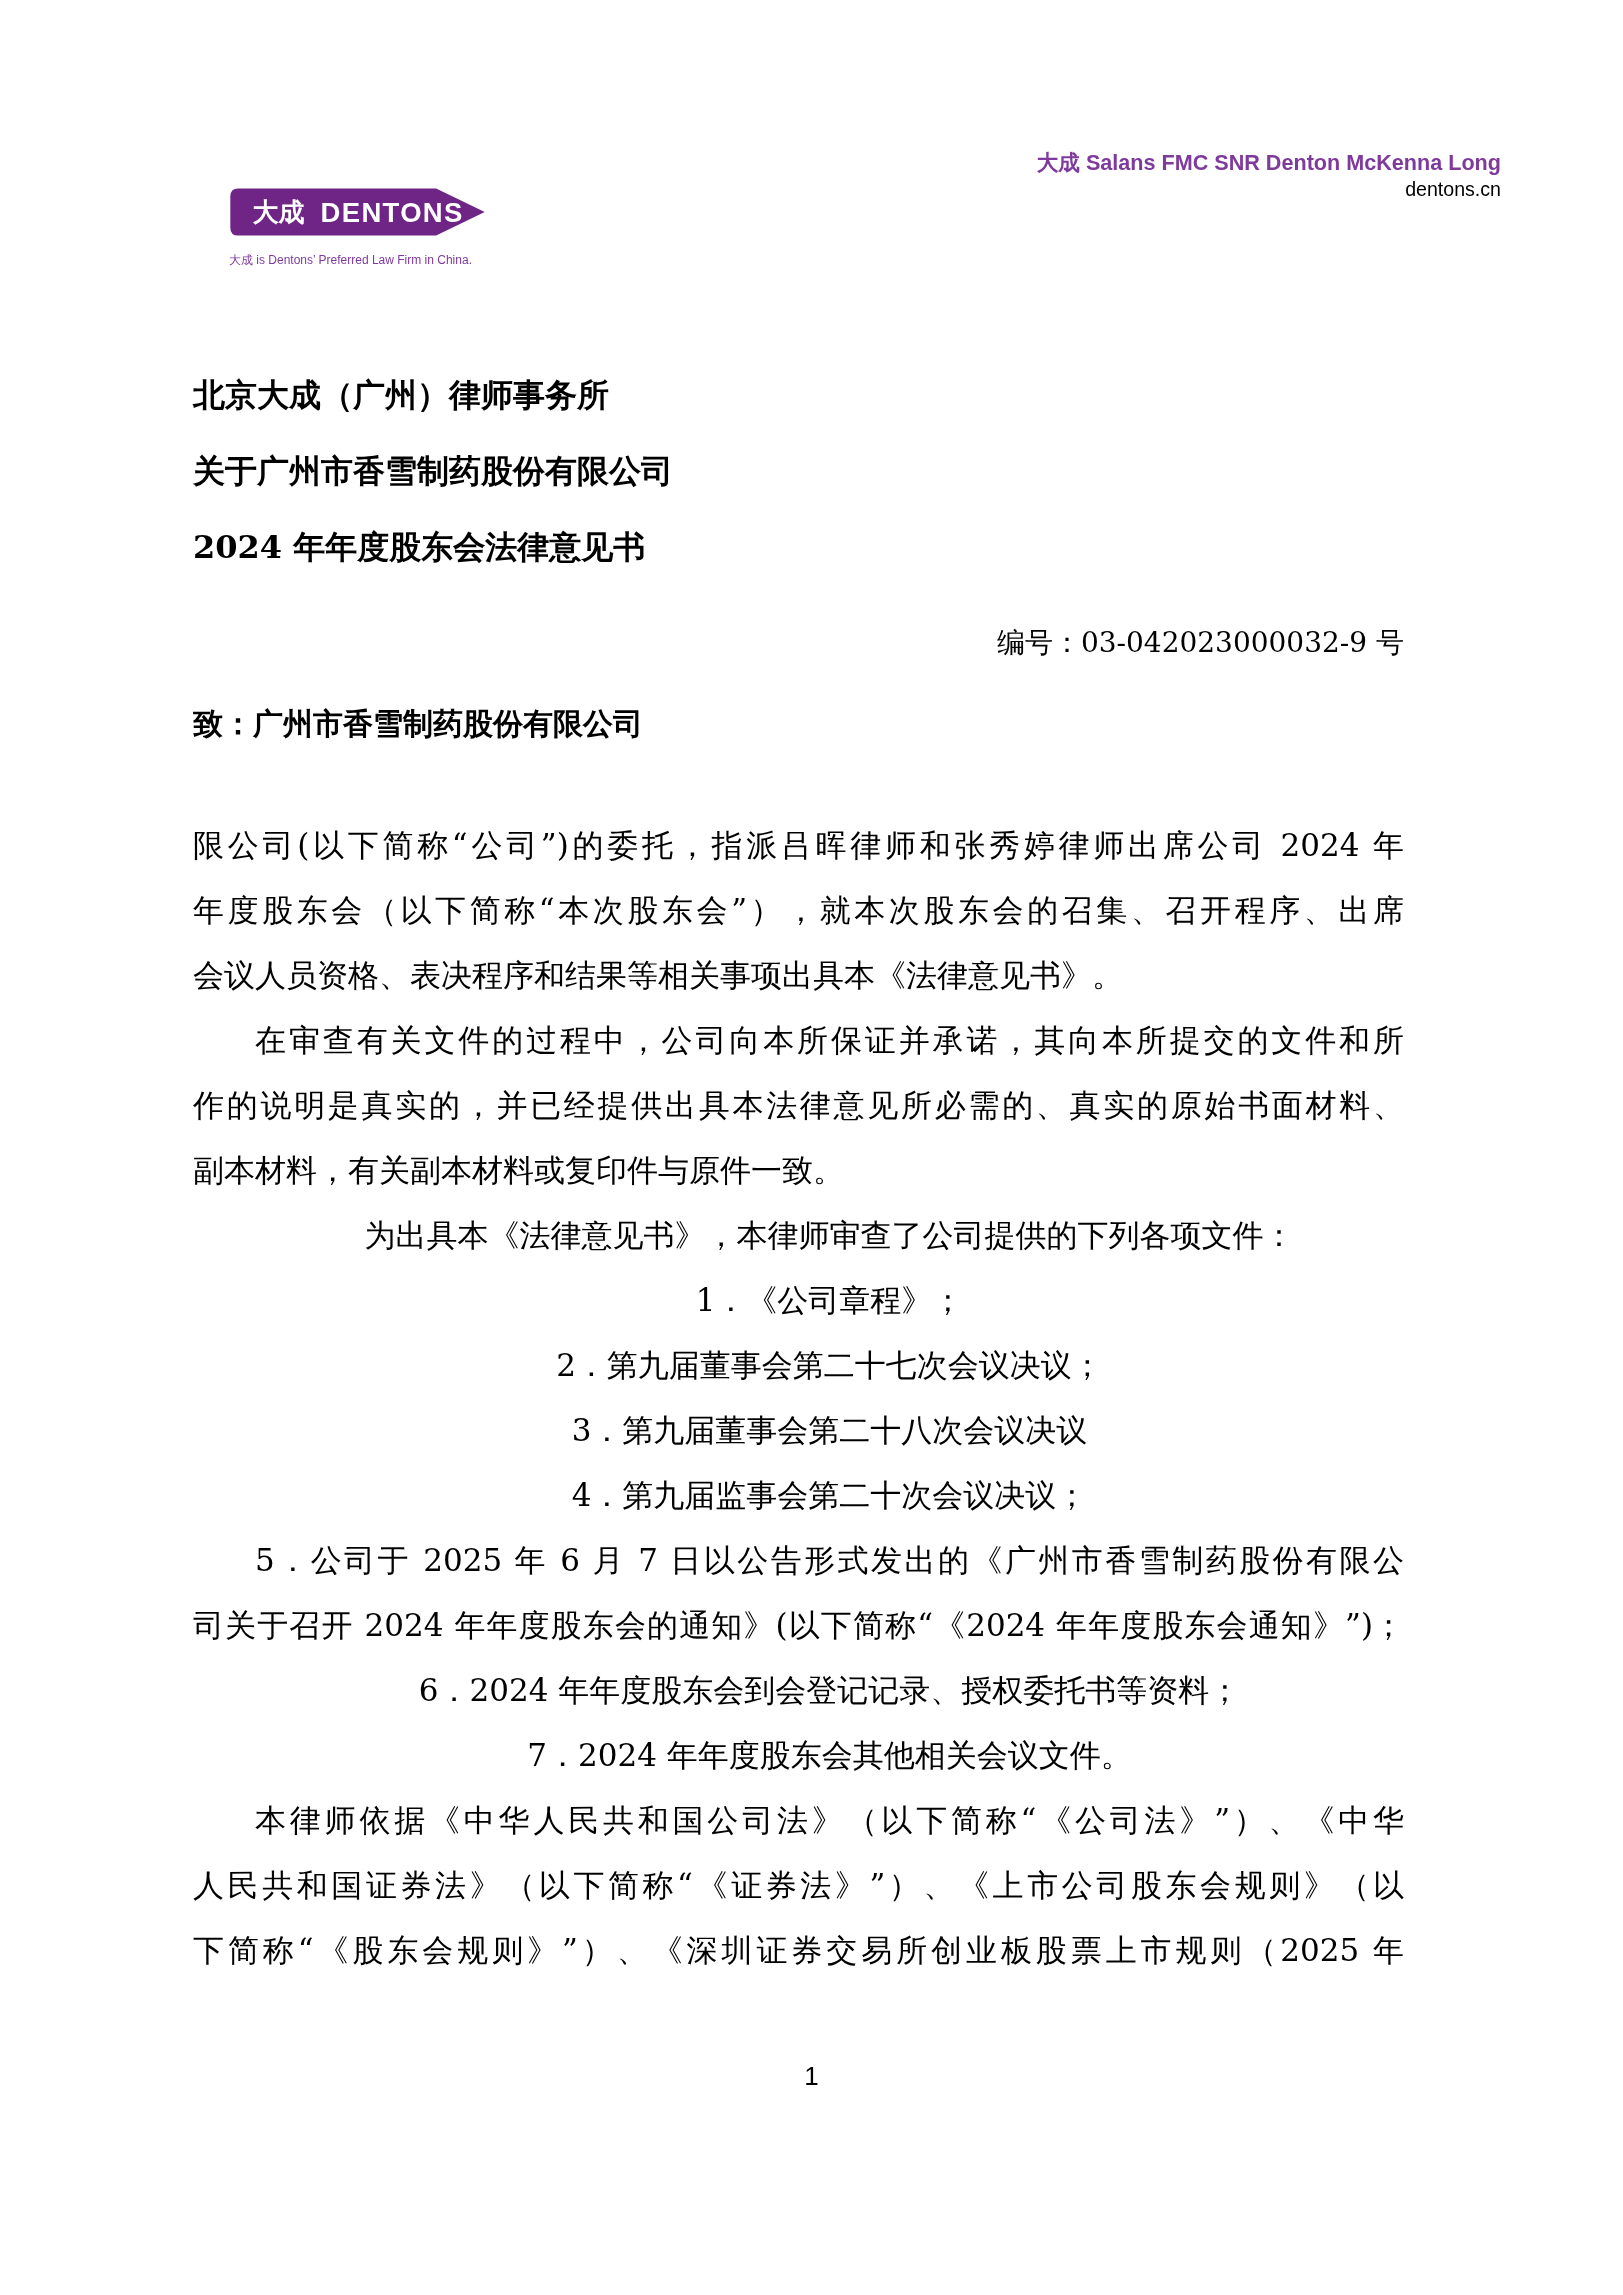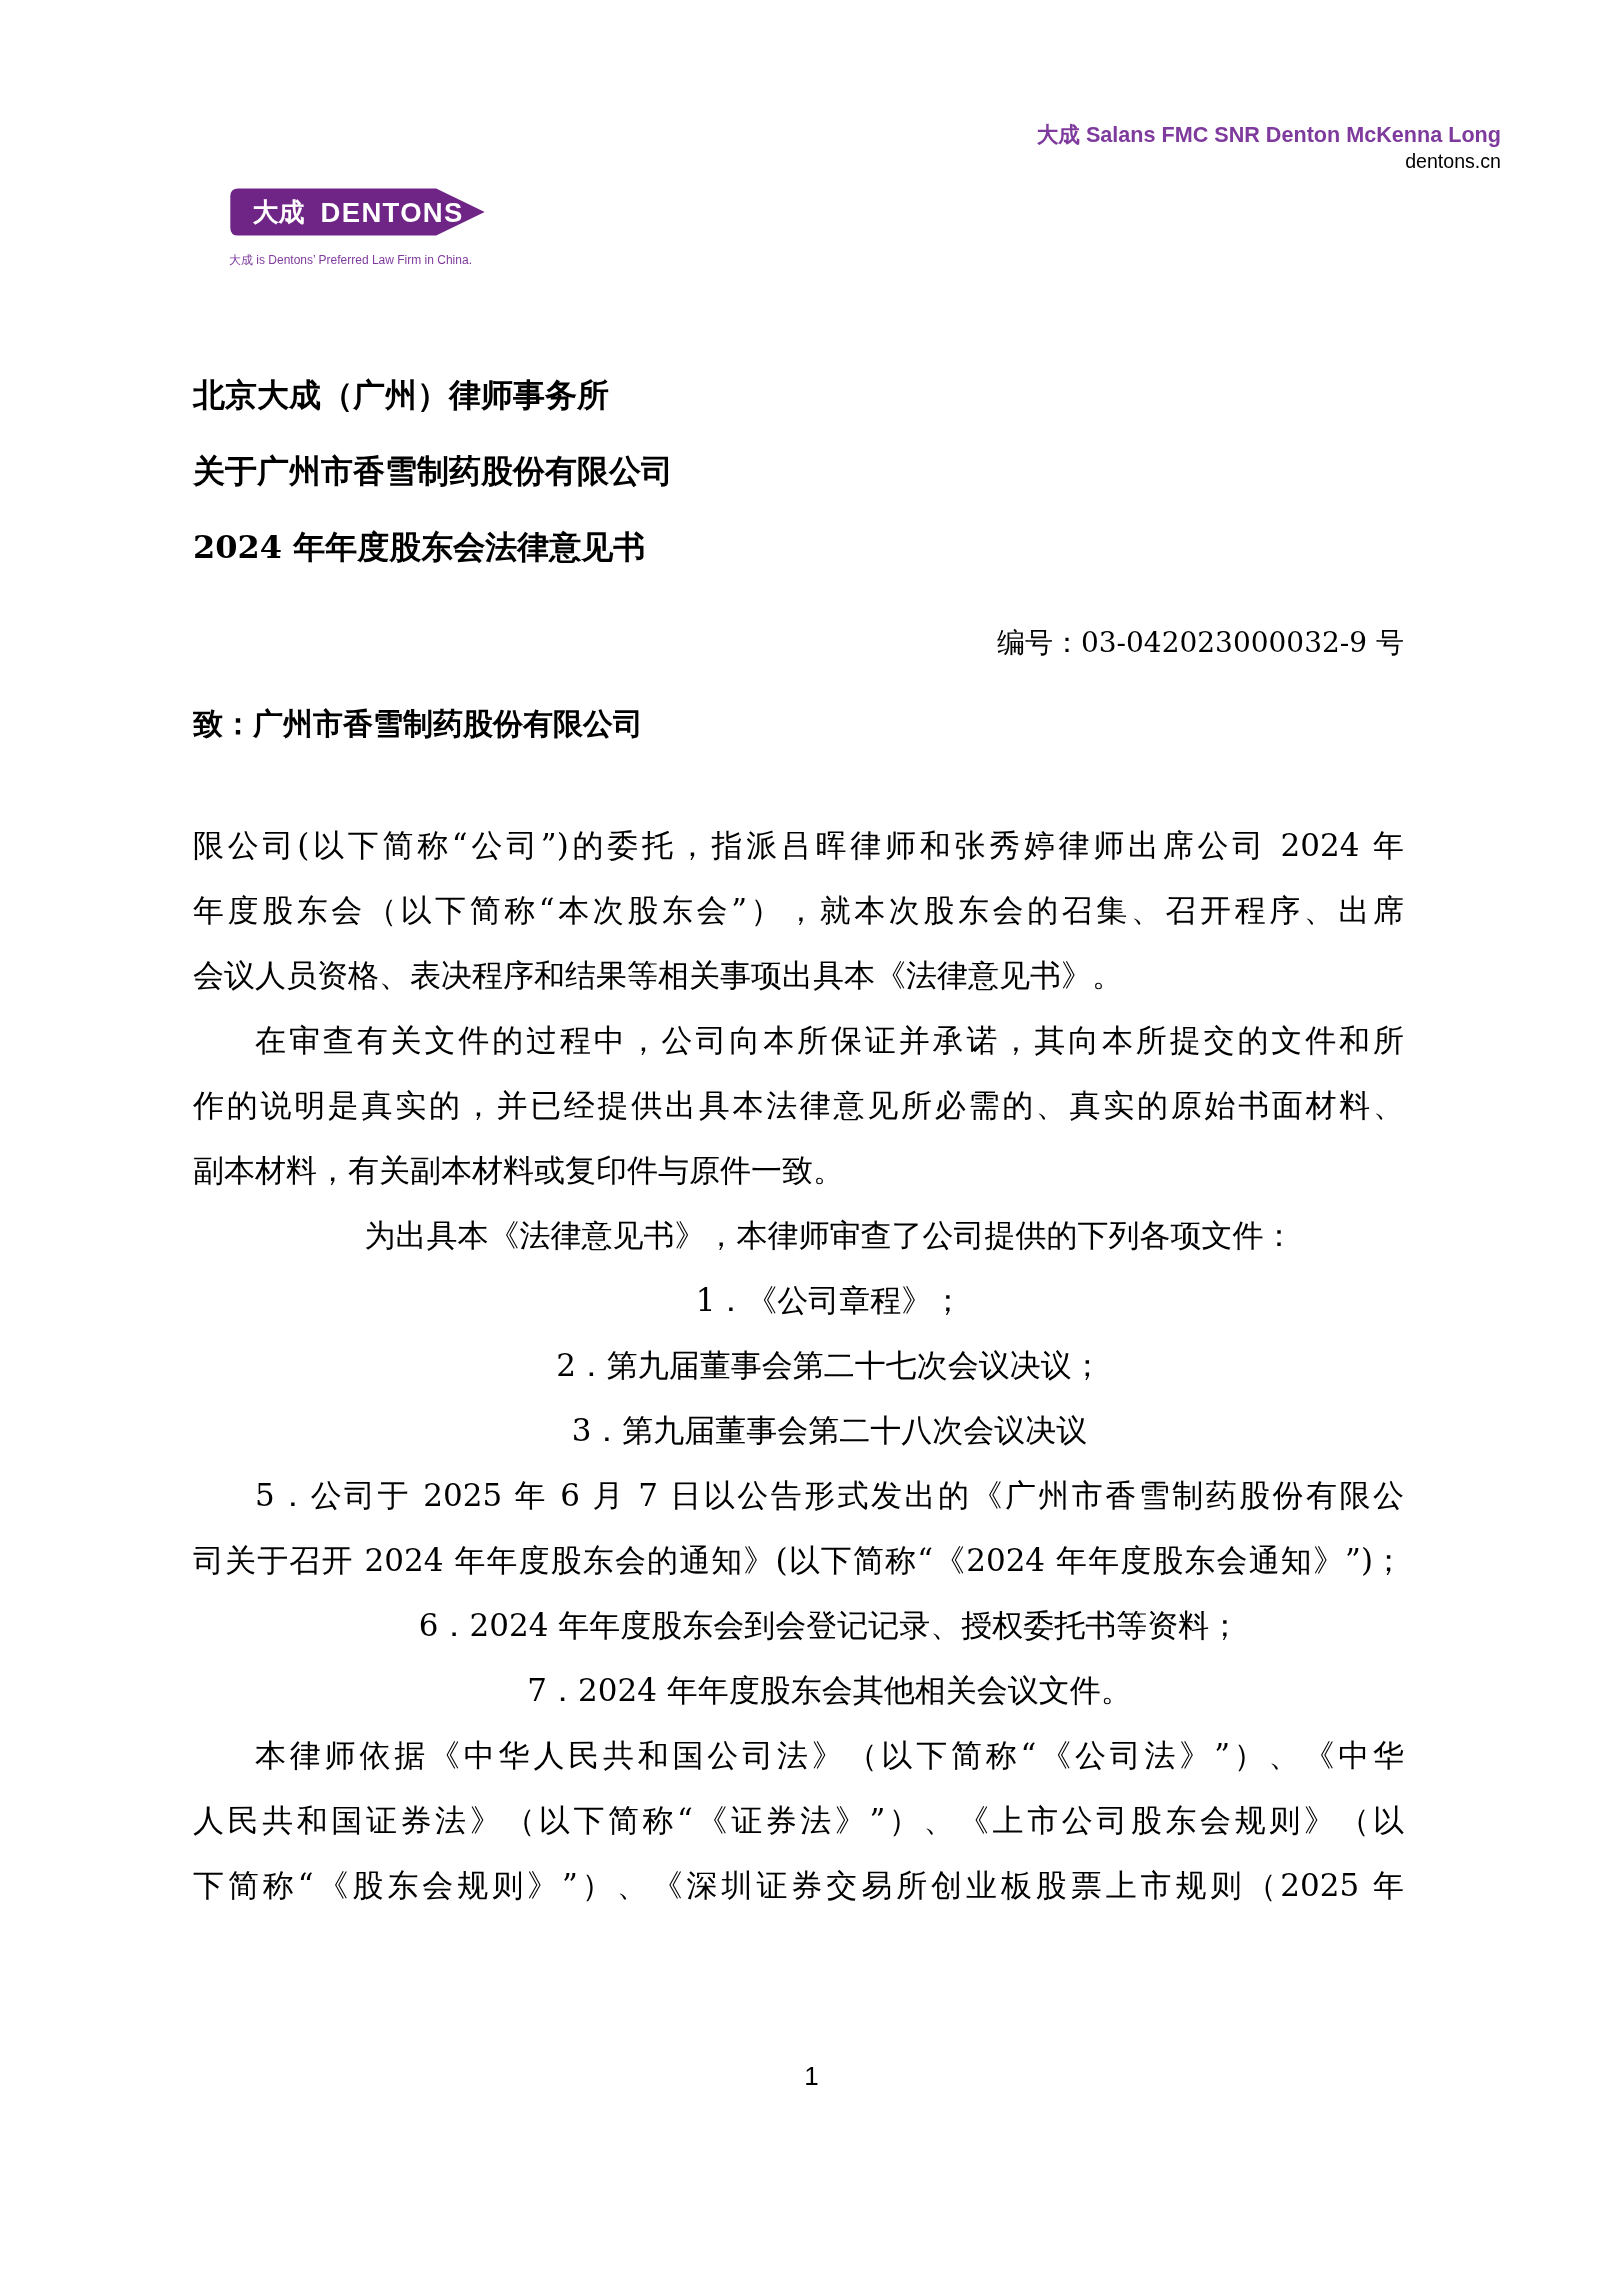--- a/index.html
+++ b/index.html
@@ -12,21 +12,21 @@
     color:#000;
   }
   
   .hdr{
     position:absolute;top:122px;right:122px;
     text-align:right;
     font-family:"Liberation Sans","DejaVu Sans",sans-serif;
   }
   .hdr .brand{
     color:var(--brand-text,#7e3a9c);
-    font-weight:bold;font-size:21.6px;line-height:25px;
+    font-weight:bold;font-size:21.6px;line-height:25px;margin-top:28px;
   }
   .hdr .site{
     color:#000;font-size:19.6px;line-height:23.6px;margin-top:2.6px;
   }
   .logo-block{position:absolute;top:187px;left:229px;}
   .logo{position:relative;width:257px;height:50px;}
   .logo svg{position:absolute;left:0;top:0;}
   .logo-label{
     position:absolute;left:23.6px;top:50%;transform:translateY(-50%);
     display:flex;align-items:center;gap:16px;white-space:nowrap;
@@ -112,20 +112,21 @@
       <div class="line full">限公司(以下简称“公司”)的委托，指派吕晖律师和张秀婷律师出席公司 2024 年</div>
       <div class="line full">年度股东会（以下简称“本次股东会”），就本次股东会的召集、召开程序、出席</div>
       <div class="line">会议人员资格、表决程序和结果等相关事项出具本《法律意见书》。</div>
       <div class="line indent full">在审查有关文件的过程中，公司向本所保证并承诺，其向本所提交的文件和所</div>
       <div class="line full">作的说明是真实的，并已经提供出具本法律意见所必需的、真实的原始书面材料、</div>
       <div class="line">副本材料，有关副本材料或复印件与原件一致。</div>
       <div class="line indent">为出具本《法律意见书》，本律师审查了公司提供的下列各项文件：</div>
       <div class="line indent">1．《公司章程》；</div>
       <div class="line indent">2．第九届董事会第二十七次会议决议；</div>
       <div class="line indent">3．第九届董事会第二十八次会议决议</div>
+      <div class="line indent">4．第九届监事会第二十次会议决议；</div>
       <div class="line indent full">5．公司于 2025 年 6 月 7 日以公告形式发出的《广州市香雪制药股份有限公</div>
       <div class="line full">司关于召开 2024 年年度股东会的通知》(以下简称“《2024 年年度股东会通知》”)；</div>
       <div class="line indent">6．2024 年年度股东会到会登记记录、授权委托书等资料；</div>
       <div class="line indent">7．2024 年年度股东会其他相关会议文件。</div>
       <div class="line indent full">本律师依据《中华人民共和国公司法》（以下简称“《公司法》”）、《中华</div>
       <div class="line full">人民共和国证券法》（以下简称“《证券法》”）、《上市公司股东会规则》（以</div>
       <div class="line full">下简称“《股东会规则》”）、《深圳证券交易所创业板股票上市规则（2025 年</div>
     </div>
 
   <div class="footer">

